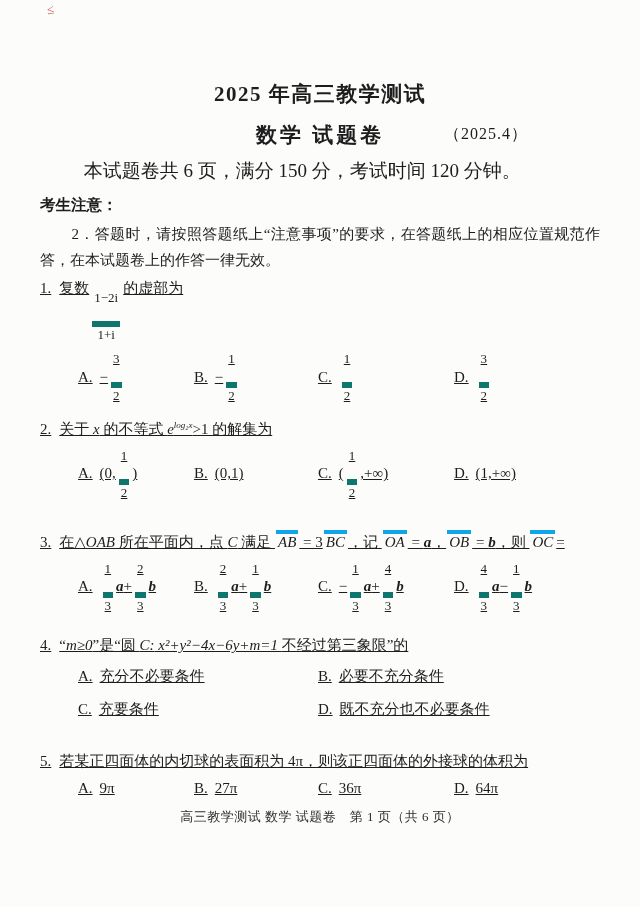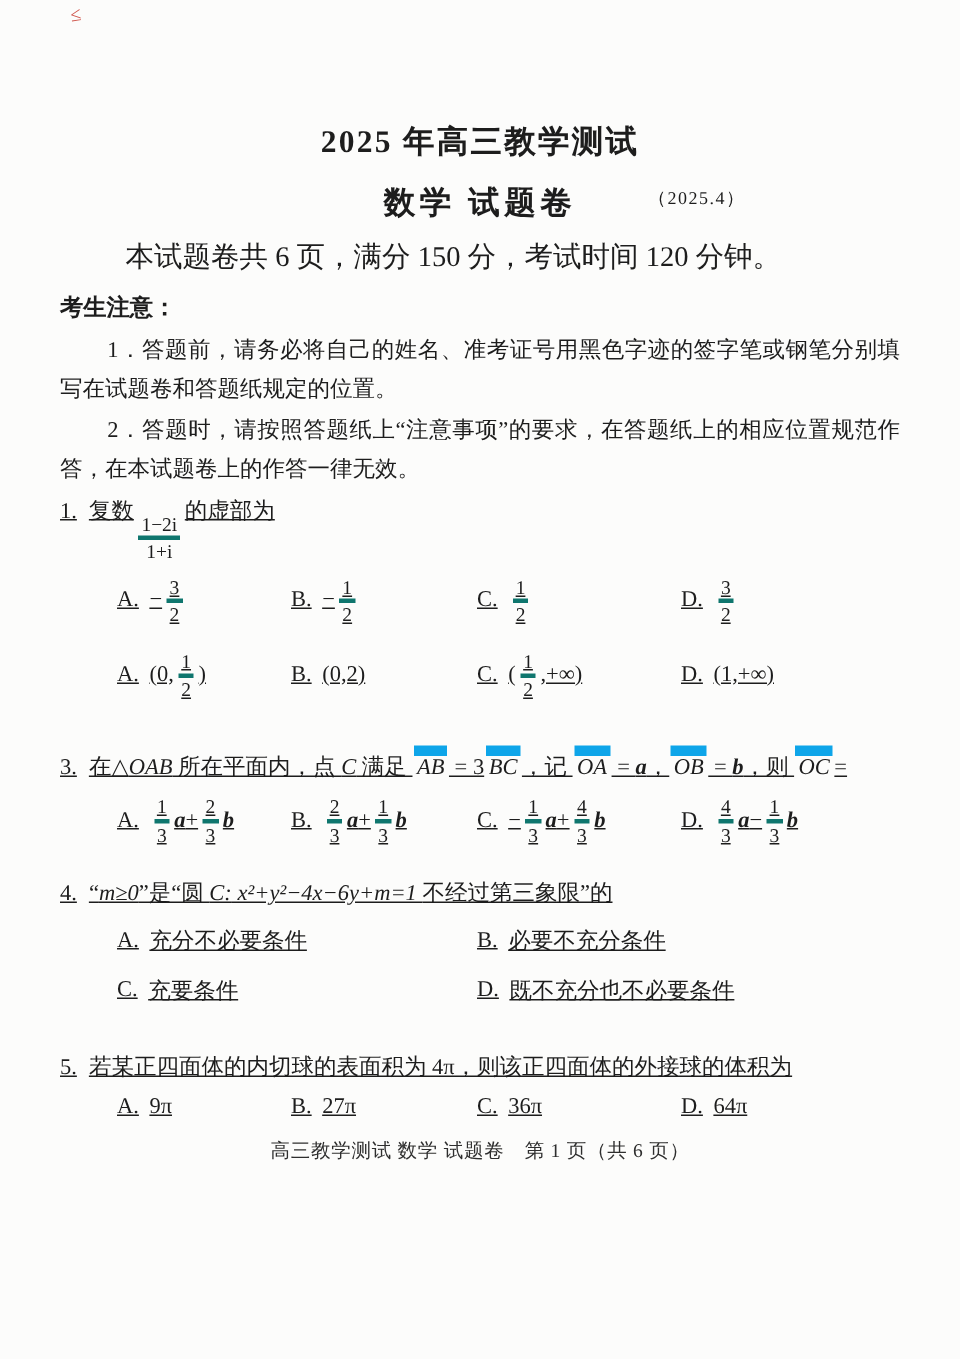--- a/index.html
+++ b/index.html
@@ -7,38 +7,38 @@
     width:640px;height:906px;margin:0 auto;position:relative;overflow:hidden;
     background:#fcfcfb;color:#1d1d1d;
     font-family:"Liberation Serif","DejaVu Serif",serif;
   }
   .content{padding:0 40px;margin-top:18px;}
   .corner-mark{position:absolute;left:47px;top:2px;color:#c8392e;font-size:13px;
     transform:rotate(-8deg);letter-spacing:-2px;opacity:.85;}
   .title{text-align:center;font-size:21px;font-weight:bold;margin:80px 0 0;letter-spacing:1.5px;}
   .subtitle-row{position:relative;text-align:center;margin-top:13px;height:26px;}
   .subject{font-size:21px;font-weight:bold;letter-spacing:3px;}
-  .date{position:absolute;left:392px;top:3px;font-size:12px;letter-spacing:1px;}
+  .date{position:absolute;left:404px;top:3px;font-size:16px;letter-spacing:1px;}
   .exam-info{font-size:19px;margin:11px 0 0;text-indent:2.3em;}
   .hei{font-family:Liberation Mono, monospace;}
   .notice-head{font-size:15.5px;font-weight:bold;margin:11px 0 0;}
   .notice-item{font-size:15px;line-height:25.5px;text-indent:2.1em;text-align:justify;margin:6px 0 0;}
   .notice-item + .notice-item{margin-top:2px;}
   .section-head{font-size:15.5px;font-weight:bold;margin:9px 0 0;line-height:28px;}
   .section-head .indent{padding-left:2.3em;}
   .q{font-size:15px;text-decoration:underline;}
   .qline{margin:0;line-height:1.35;}
   .qno{margin-right:8px;}
   .frac{display:inline-flex;flex-direction:column;text-align:center;vertical-align:-0.7em;
-    font-size:13px;line-height:1.18;margin:0 3px;}
-  .frac .den{border-top:3px solid #0f766e;padding:0 2px;}
+    font-size:13px;line-height:1.18;margin:0 3px;gap:16px;}
+  .frac .den{border-top:6px solid #0f766e;padding:0 2px;}
   .frac .num{padding:0 2px;}
   .it{font-style:italic;}
   .bi{font-style:italic;font-weight:bold;}
-  .vec{display:inline-block;border-top:7px solid #0ea5e9;line-height:1.05;padding:1px 2px 0;
+  .vec{display:inline-block;border-top:4px solid #0ea5e9;line-height:1.05;padding:1px 2px 0;
     font-style:italic;margin:0 1px;}
   sup{font-size:9px;}
   .opts{list-style:none;display:flex;margin:8px 0 0;padding:0 0 0 38px;}
   .opts li{display:flex;align-items:center;}
   .opts li:nth-child(1){width:116px;}
   .opts li:nth-child(2){width:124px;}
   .opts li:nth-child(3){width:136px;}
   .opts li:nth-child(4){flex:1;}
   .olabel{margin-right:7px;}
   .opts4{list-style:none;display:grid;grid-template-columns:240px auto;row-gap:14px;
@@ -62,21 +62,20 @@
     <h1 class="title">2025 年高三教学测试</h1>
 
     <div class="subtitle-row">
       <span class="subject">数学 试题卷</span>
       <span class="date">（2025.4）</span>
     </div>
 
     <p class="exam-info">本试题卷共 6 页，满分 150 分，考试时间 120 分钟。</p>
 
     <p class="notice-head hei">考生注意：</p>
-    <p class="notice-item">1．答题前，请务必将自己的姓名、准考证号用黑色字迹的签字笔或钢笔分别填写在试题卷和答题纸规定的位置。</p>
     <p class="notice-item">2．答题时，请按照答题纸上“注意事项”的要求，在答题纸上的相应位置规范作答，在本试题卷上的作答一律无效。</p>
 
 
     <div class="q q1">
       <p class="qline"><span class="qno">1.</span><span>复数</span><span class="frac">
             <span class="num">1−2i</span>
             <span class="den">1+i</span>
           </span><span>的虚部为</span></p>
       <ul class="opts">
         <li>
@@ -108,33 +107,34 @@
             <span></span>
             <span class="frac">
               <span class="num">3</span>
               <span class="den">2</span>
             </span>
           </li>
       </ul>
     </div>
 
     <div class="q q2">
+      <p class="qline"><span class="qno">2.</span><span>关于 </span><span class="it">x</span><span> 的不等式 </span><span class="it">e</span><sup class="it">log₂x</sup><span>&gt;1 的解集为</span></p>
       <ul class="opts">
         <li>
             <span class="olabel">A.</span>
             <span>(0,</span>
             <span class="frac">
               <span class="num">1</span>
               <span class="den">2</span>
             </span>
             <span>)</span>
           </li>
         <li>
             <span class="olabel">B.</span>
-            <span>(0,2)</span>
+            <span>(0,1)</span>
           </li>
         <li>
             <span class="olabel">C.</span>
             <span>(</span>
             <span class="frac">
               <span class="num">1</span>
               <span class="den">2</span>
             </span>
             <span>,+∞)</span>
           </li>

